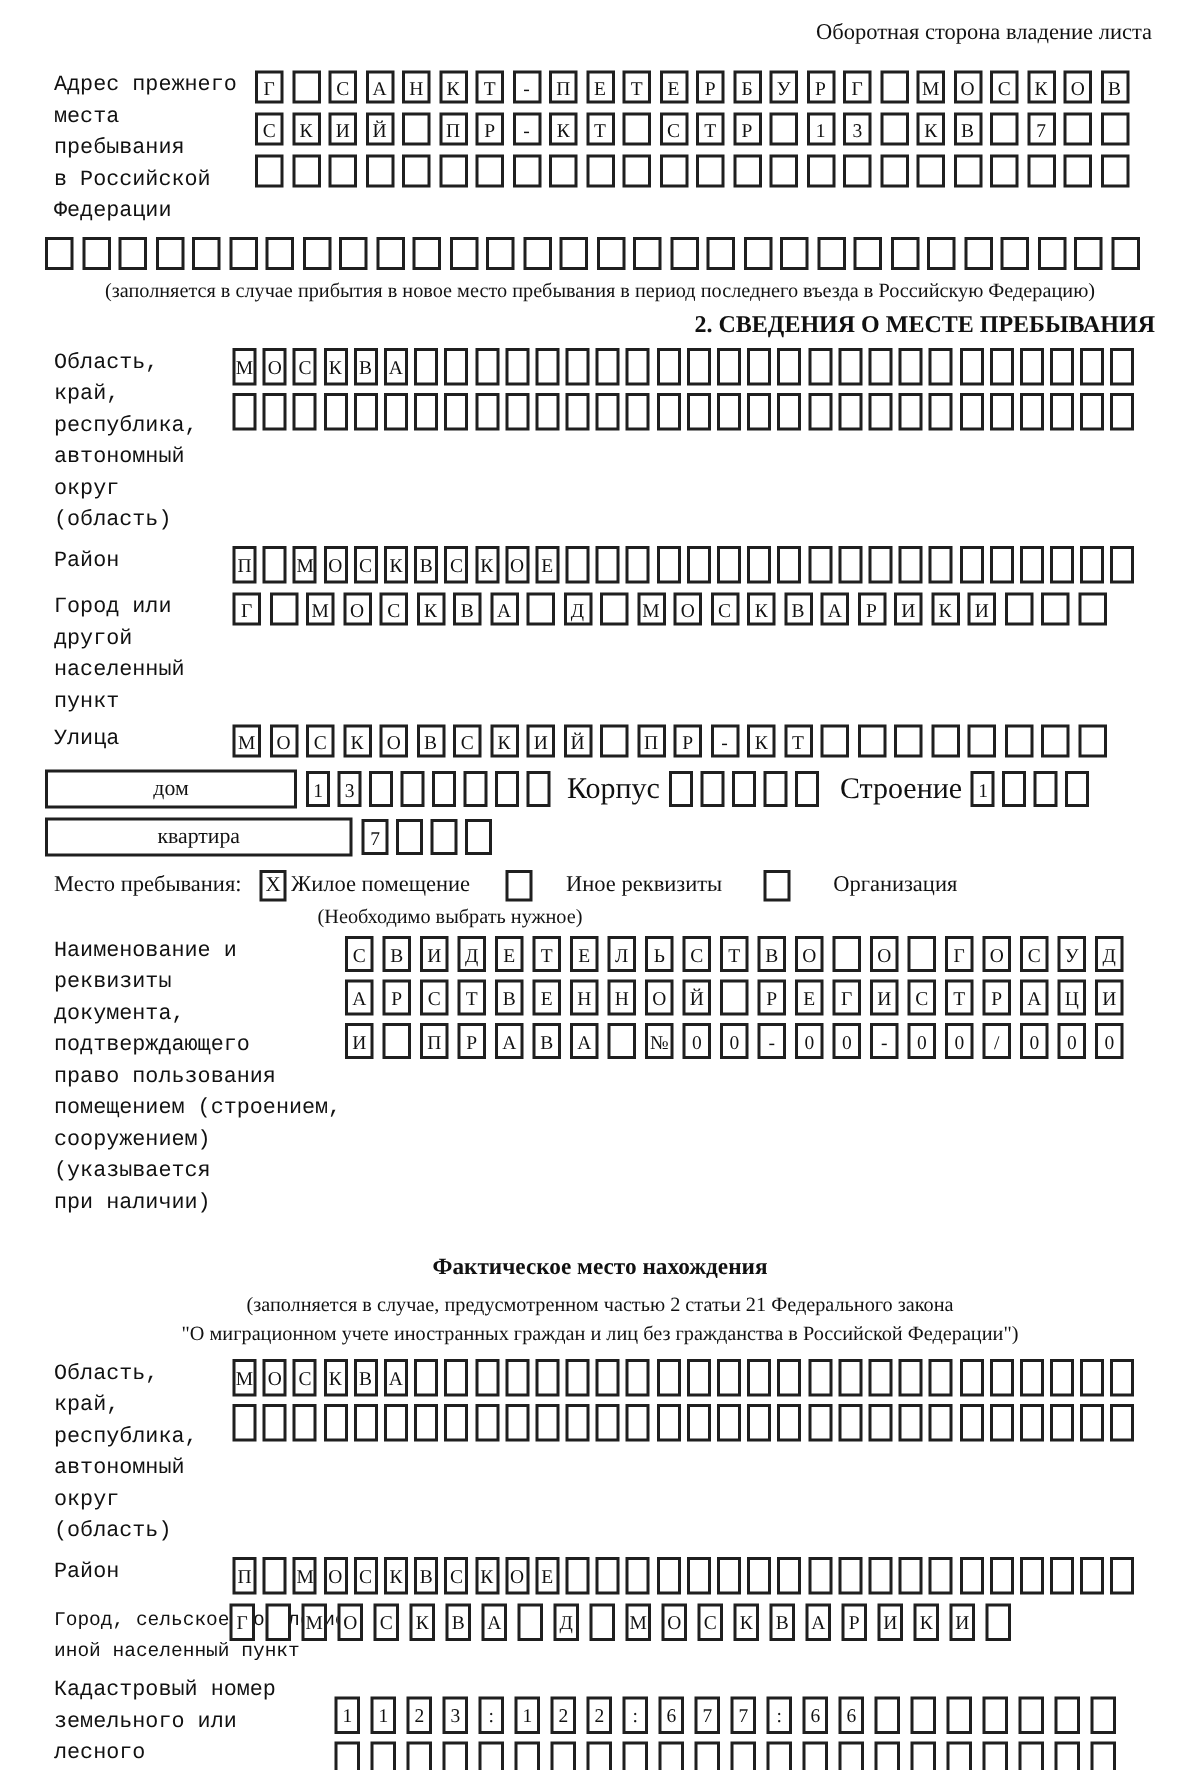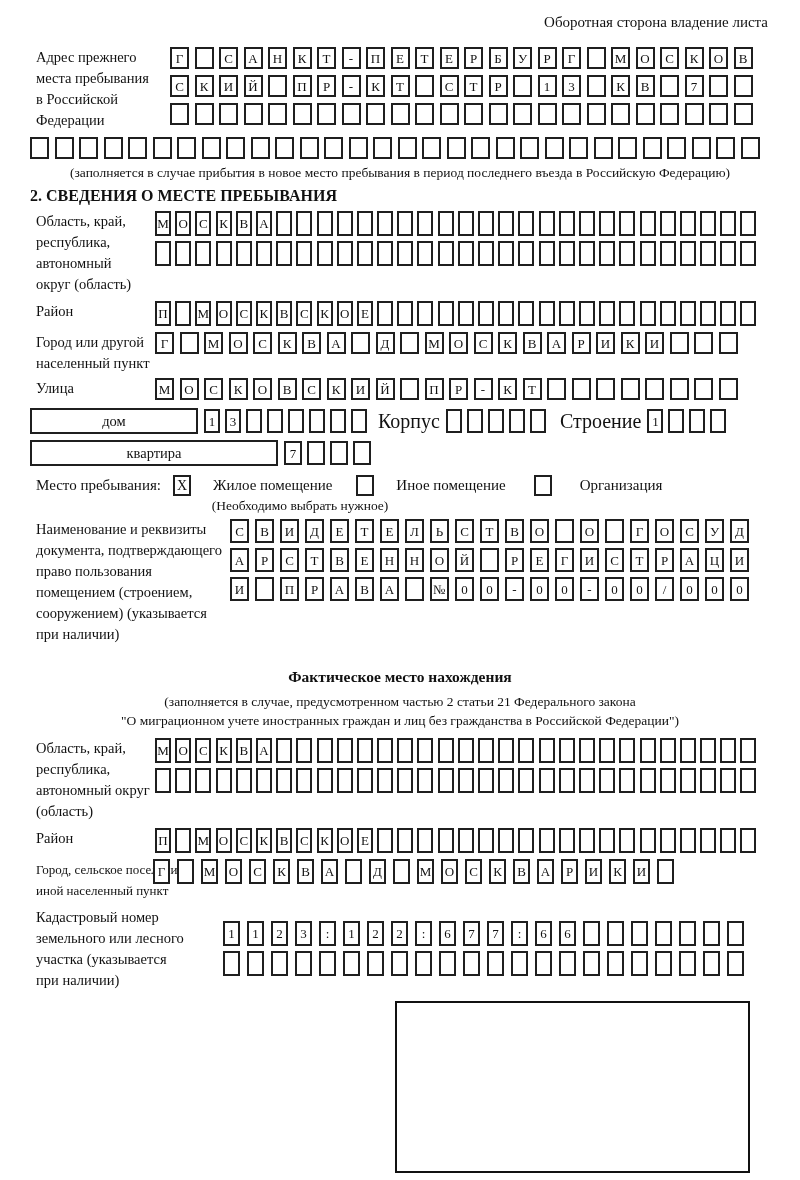--- a/index.html
+++ b/index.html
@@ -6,21 +6,21 @@
   html,body{margin:0;padding:0;background:#ffffff;}
   body{
     width:800px;height:1180px;
     font-family:"Liberation Serif","DejaVu Serif",serif;
     color:#111;
     overflow:hidden;
   }
   #page{position:relative;width:800px;height:1180px;box-sizing:border-box;padding:14px 30px 0 30px;}
   .hdr{font-size:15px;text-align:right;padding-right:2px;}
   .flexrow{display:flex;align-items:flex-start;}
-  .label{font-size:14.5px;line-height:21px;white-space:pre-line;padding-left:6px;box-sizing:border-box;flex:none;}
+  .label{font-size:14.5px;line-height:21px;white-space:pre-line;padding-left:6px;box-sizing:border-box;flex:none;font-family:Liberation Mono, monospace;}
   .stack{display:flex;flex-direction:column;row-gap:6px;}
   .cell{
     box-sizing:border-box;flex:none;
     border:2px solid #1f1f1f;background:#fff;
     display:inline-flex;align-items:center;justify-content:center;
     font-size:13px;line-height:1;
   }
   .row24{display:flex;column-gap:5.5px;}
   .row24 .cell{width:19px;height:22px;}
   .row30{display:flex;column-gap:4.2px;}
@@ -30,21 +30,21 @@
   .row21{display:flex;column-gap:6px;}
   .row21 .cell{width:19px;height:24px;}
   .row22{display:flex;column-gap:7px;}
   .row22 .cell{width:17px;height:25px;}
   .rowH{display:flex;column-gap:5px;}
   .rowH .cell{width:16px;height:24px;}
   .rowK{display:flex;column-gap:5px;}
   .rowK .cell{width:18px;height:24px;}
   .note{font-size:13.5px;white-space:pre-line;line-height:19px;}
   .center{text-align:center;}
-  .sect-title{font-size:16px;font-weight:bold;text-align:left;margin:5px 0 6px 0;}
+  .sect-title{font-size:16px;font-weight:bold;text-align:right;margin:5px 0 6px 0;}
   .sub-title{font-size:15.5px;font-weight:bold;text-align:center;margin:23px 0 6px 0;}
   .widebox{
     box-sizing:border-box;border:2px solid #1f1f1f;height:26px;
     display:flex;align-items:center;justify-content:center;
     font-size:14.5px;flex:none;background:#fff;
   }
   .inline-label{font-size:20px;line-height:26px;flex:none;}
   .checkbox{
     box-sizing:border-box;flex:none;width:18px;height:21px;
     border:2px solid #1f1f1f;display:inline-flex;align-items:center;justify-content:center;
@@ -376,35 +376,35 @@
     <div class="inline-label" style="padding-left:8px">Строение</div>
     <div class="rowH">
         <span class="cell">1</span>
         <span class="cell"></span>
         <span class="cell"></span>
         <span class="cell"></span>
       </div>
   </div>
 
   <div class="flexrow mt6" style="align-items:center;column-gap:6px">
-    <div class="widebox" style="width:248px">квартира</div>
+    <div class="widebox" style="width:205px">квартира</div>
     <div class="rowK">
         <span class="cell">7</span>
         <span class="cell"></span>
         <span class="cell"></span>
         <span class="cell"></span>
       </div>
   </div>
 
   <div class="stay">
     <span style="padding-left:6px">Место пребывания:</span>
     <span class="checkbox" style="margin-left:12px">X</span>
-    <span style="margin-left:22px">Жилое помещение</span>
+    <span style="margin-left:3px">Жилое помещение</span>
     <span class="checkbox" style="margin-left:24px"></span>
-    <span style="margin-left:22px">Иное помещение</span>
+    <span style="margin-left:22px">Иное реквизиты</span>
     <span class="checkbox" style="margin-left:28px"></span>
     <span style="margin-left:28px">Организация</span>
   </div>
   <div class="note" style="margin-left:140px;width:260px;text-align:center">(Необходимо выбрать нужное)</div>
 
   <div class="flexrow mt4">
     <div class="label" style="width:200px">Наименование и реквизиты
 документа, подтверждающего
 право пользования
 помещением (строением,

